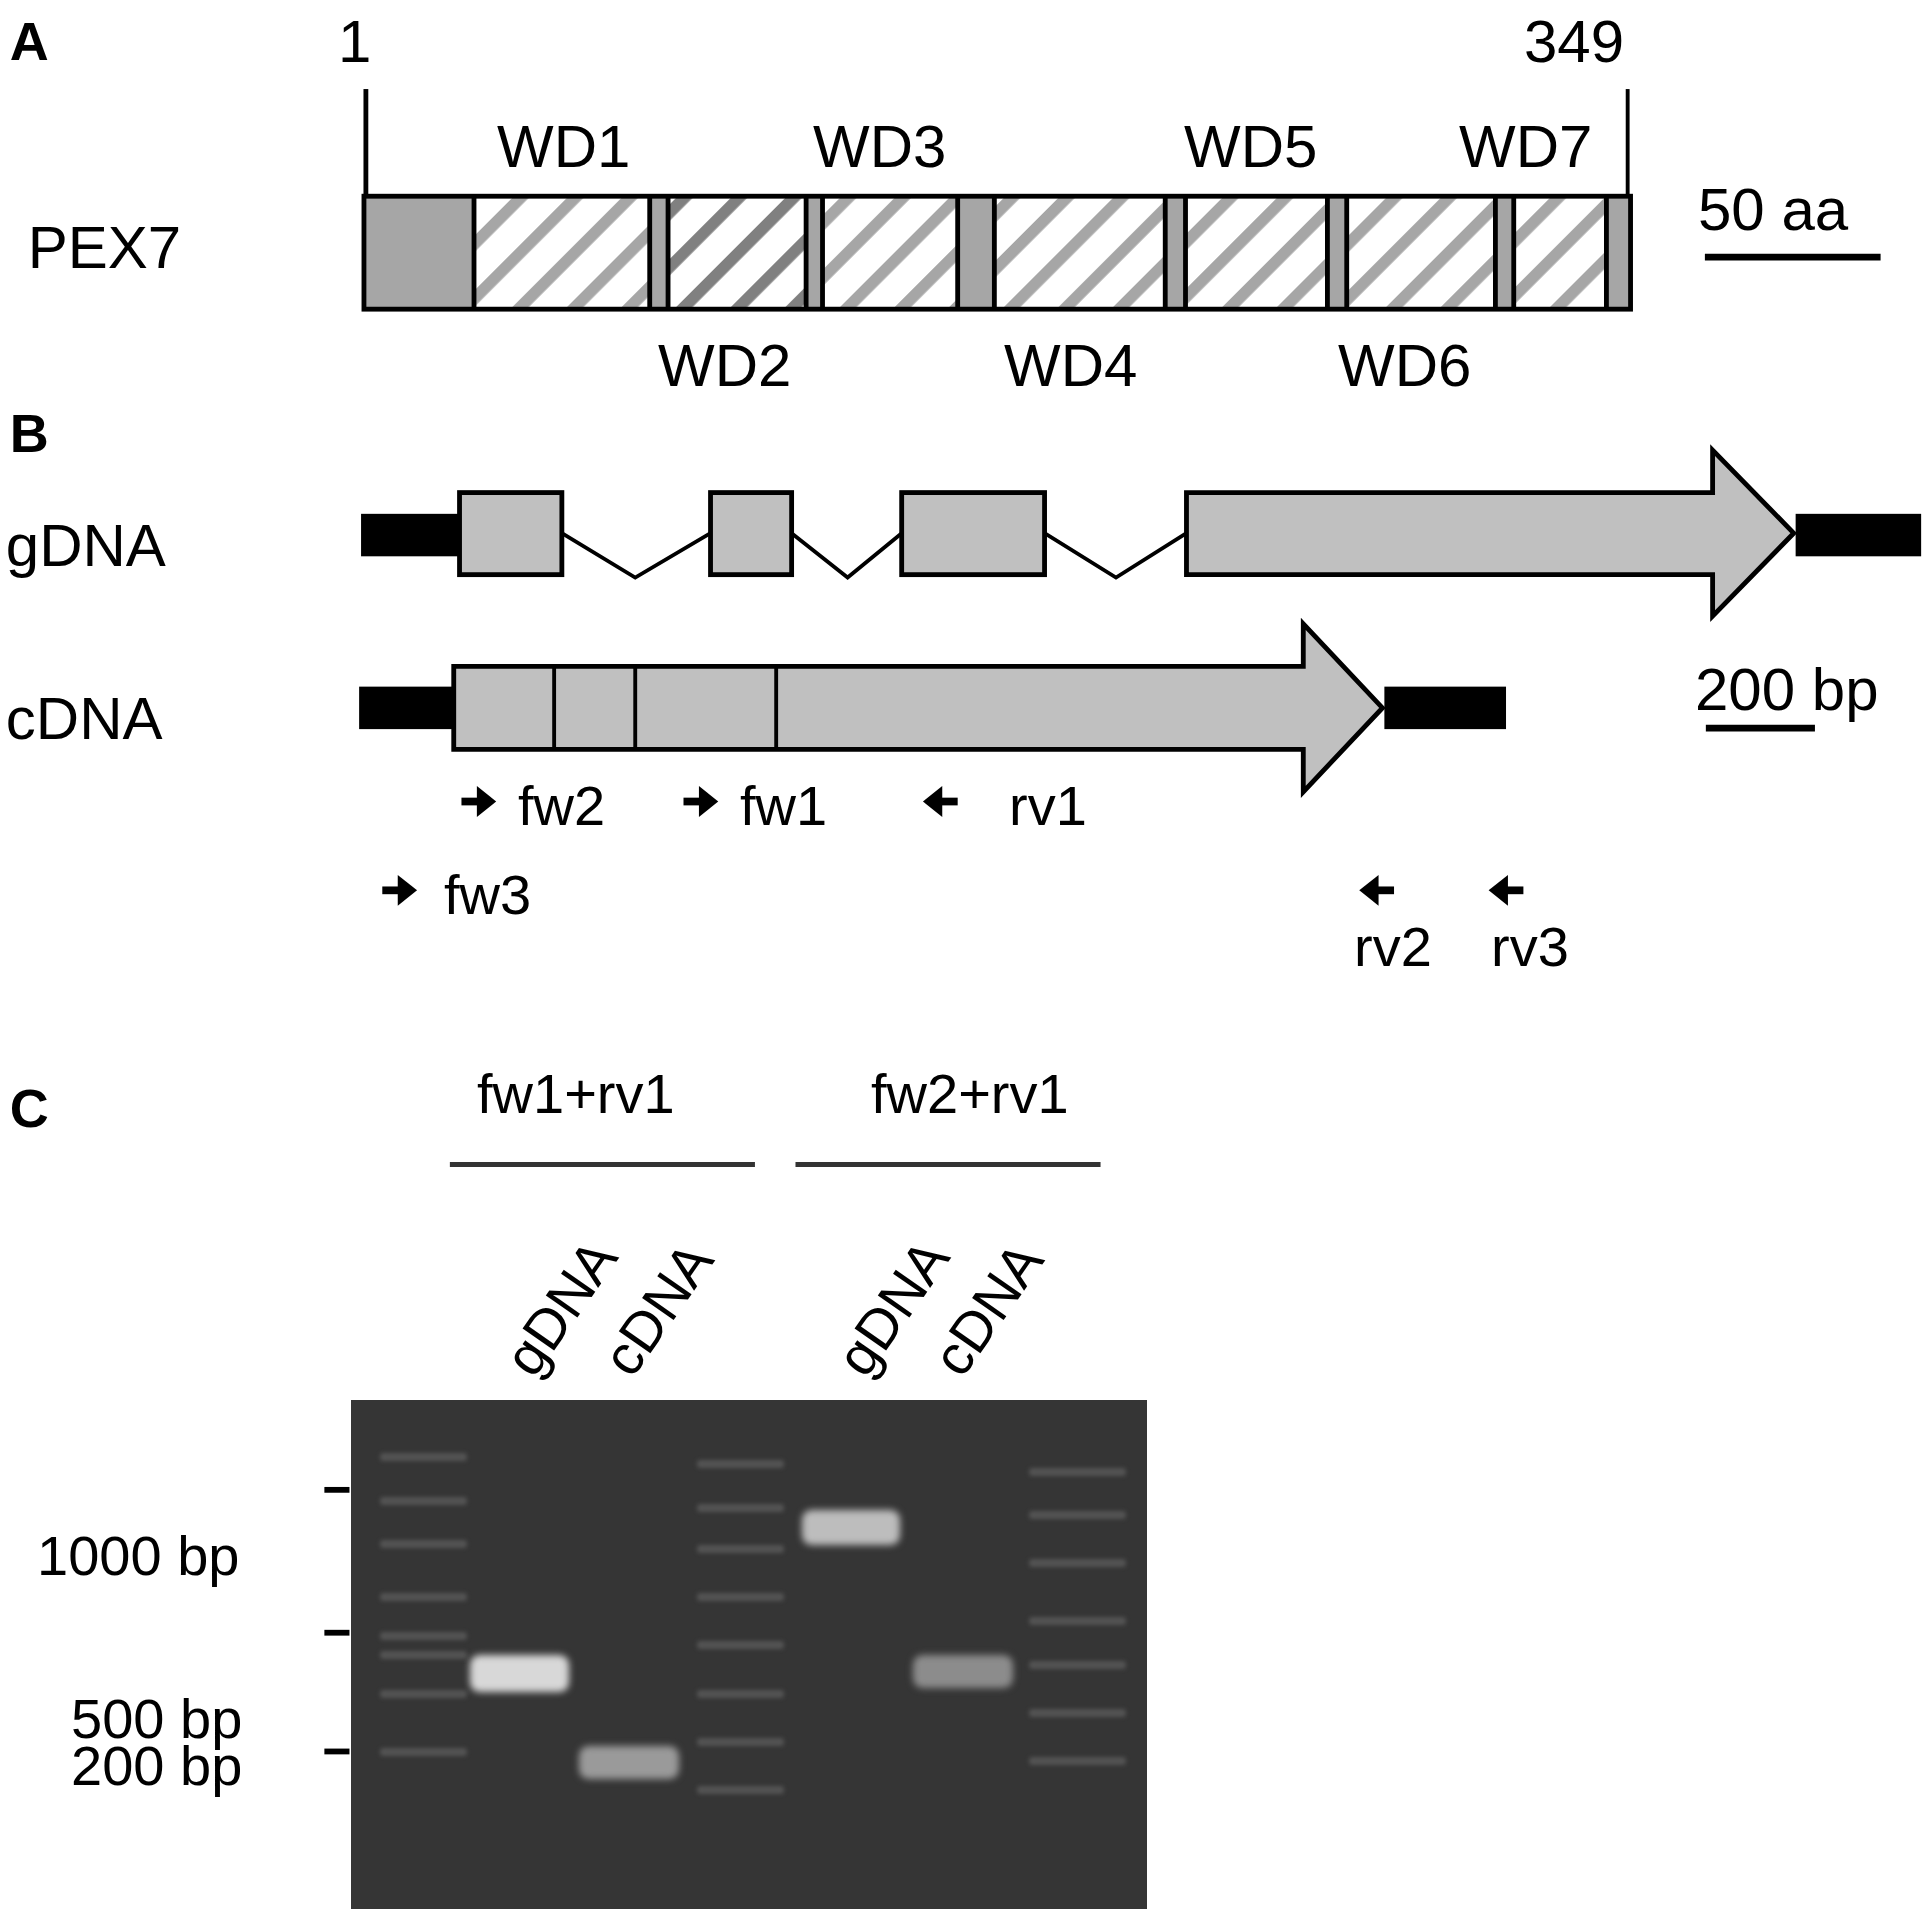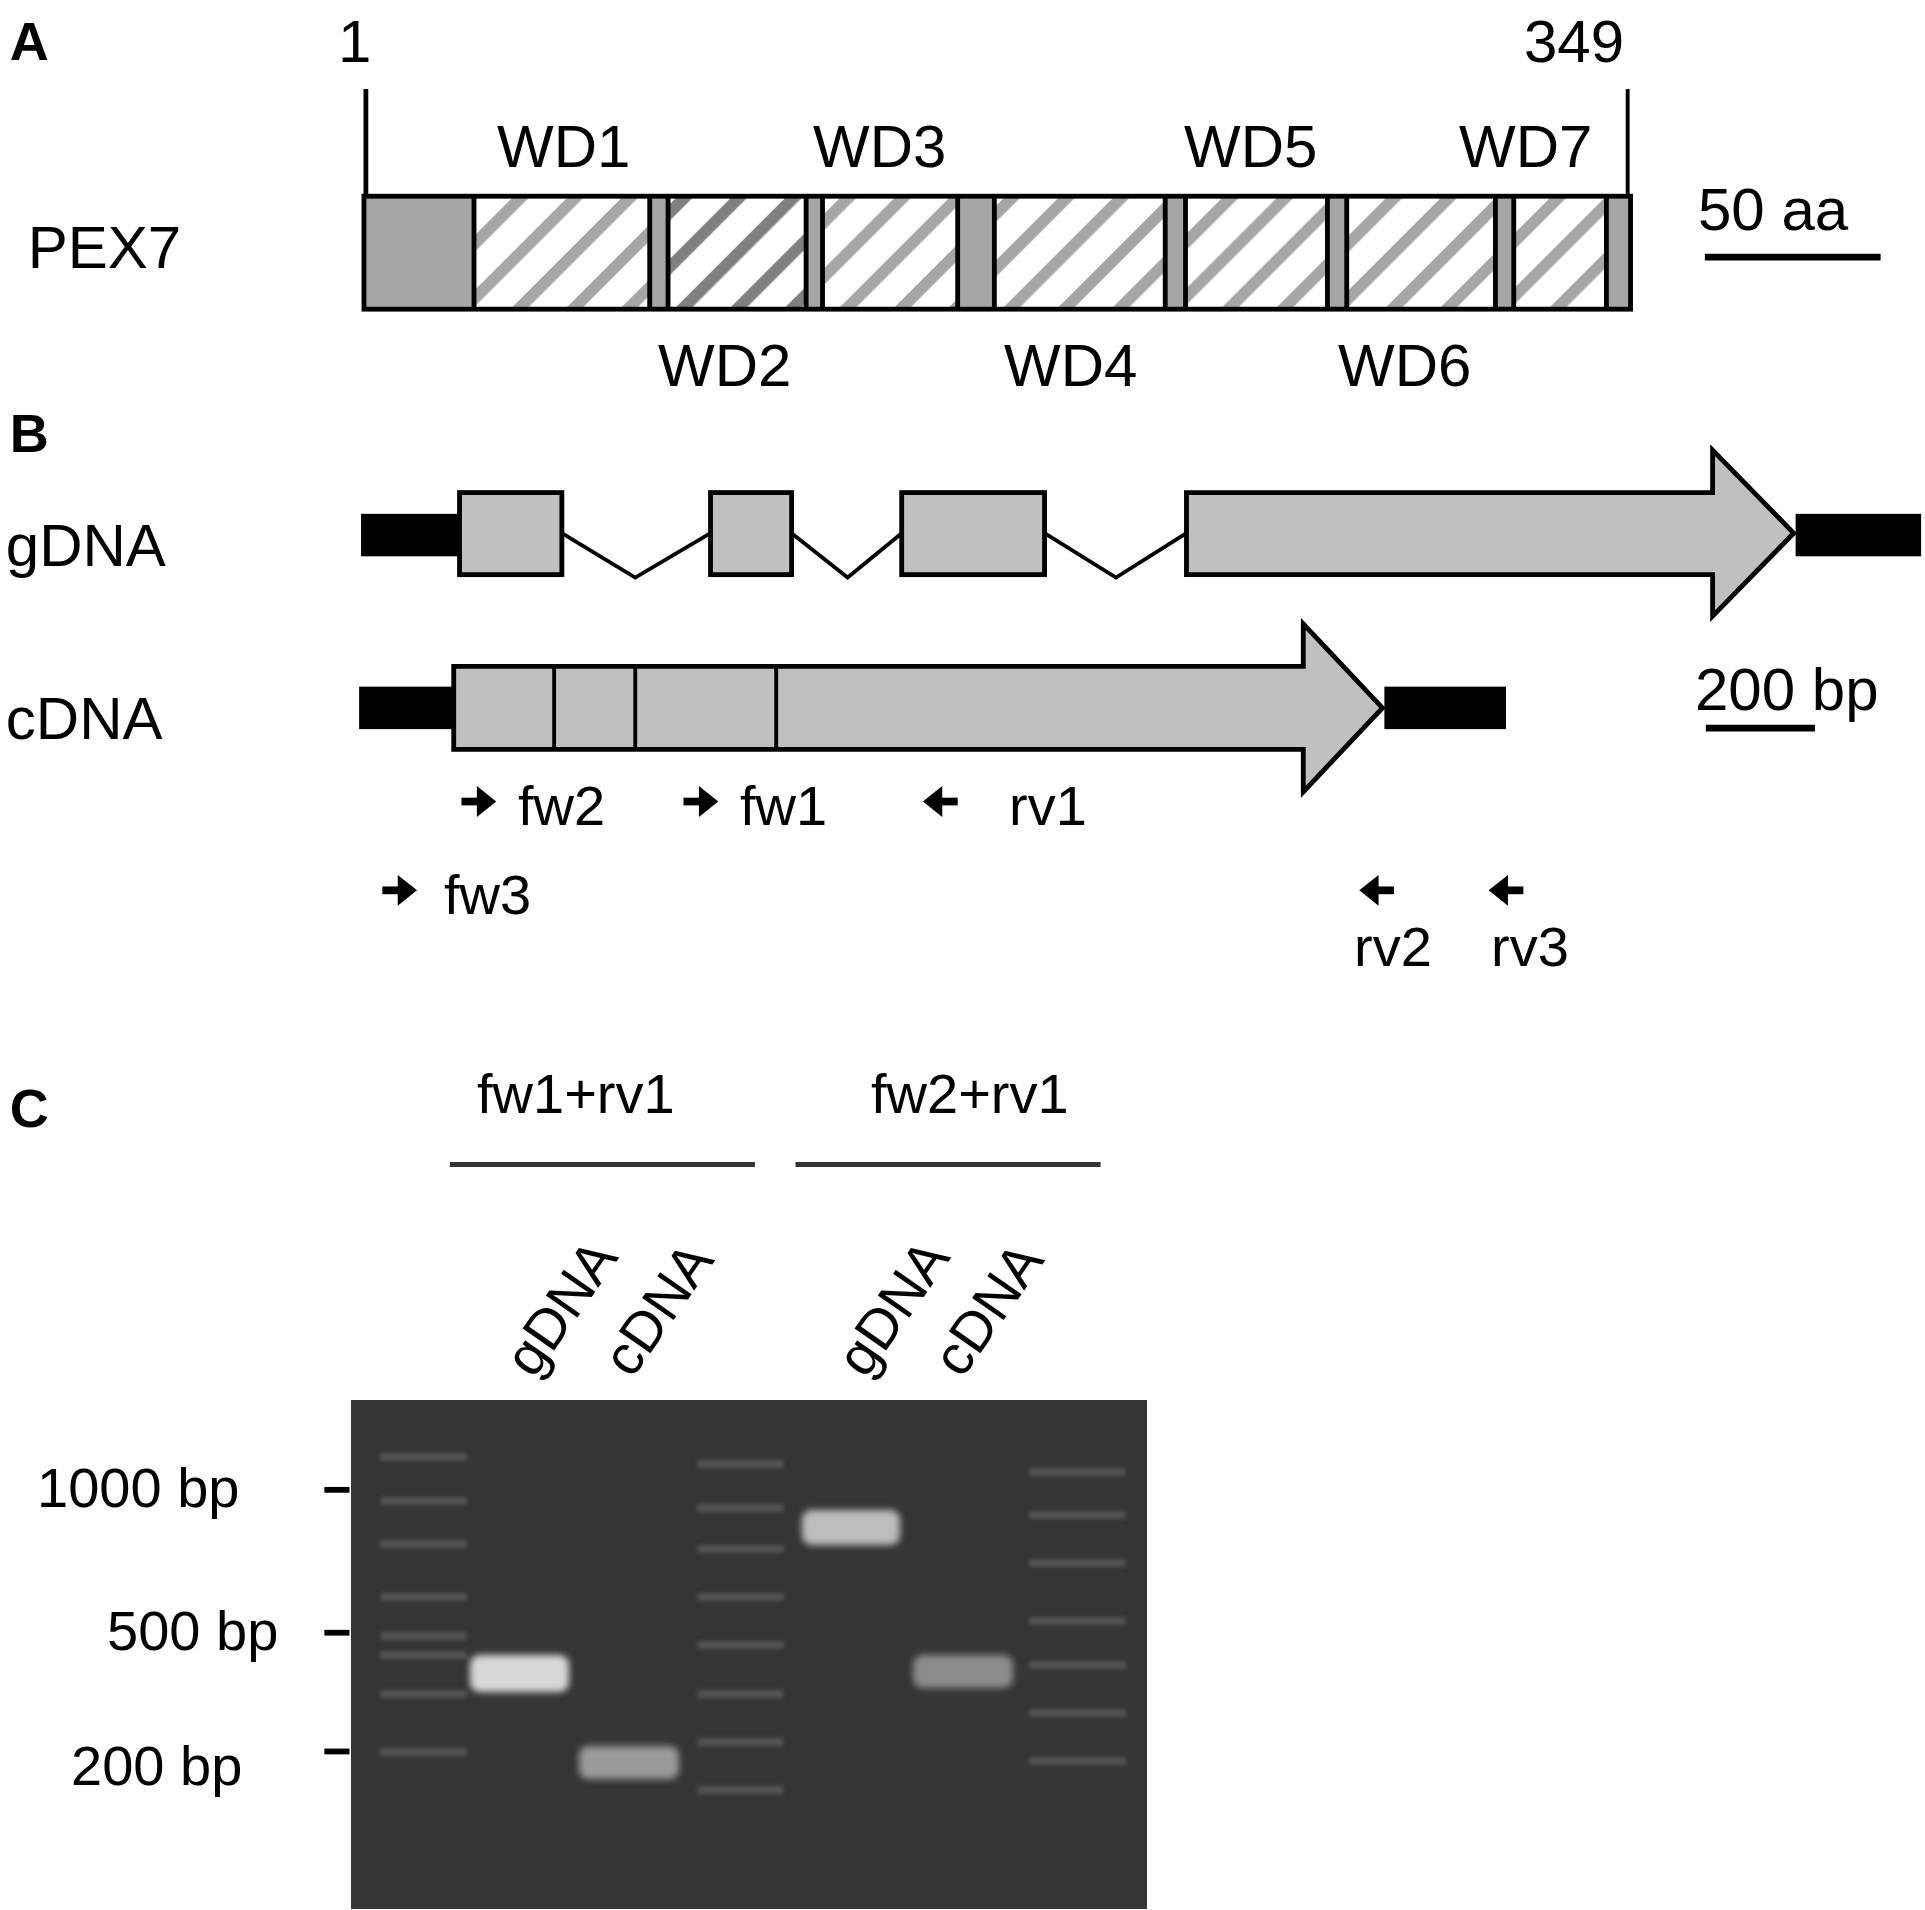--- a/index.html
+++ b/index.html
@@ -158,22 +158,22 @@
 
 <div class="abs panel-letter" style="left:9.7px; top:1081px;">C</div>
 <div class="abs lbl-sm" style="left:477px; top:1066px;">fw1+rv1</div>
 <div class="abs lbl-sm" style="left:823px; top:1066px;margin-left:48px;">fw2+rv1</div>
 
 <div class="abs lbl-sm rot" style="left:541px; top:1329px;">gDNA</div>
 <div class="abs lbl-sm rot" style="left:639px; top:1329px;">cDNA</div>
 <div class="abs lbl-sm rot" style="left:873px; top:1329px;">gDNA</div>
 <div class="abs lbl-sm rot" style="left:969px; top:1329px;">cDNA</div>
 
-<div class="abs lbl-sm" style="left:37px; top:1460px;text-align:right;">1000 bp</div>
-<div class="abs lbl-sm" style="left:71px; top:1603px;margin-left:36px;">500 bp</div>
+<div class="abs lbl-sm" style="left:37px; top:1528px;text-align:right;">1000 bp</div>
+<div class="abs lbl-sm" style="left:71px; top:1691px;">500 bp</div>
 <div class="abs lbl-sm" style="left:71px; top:1722px;margin-top:16px;">200 bp</div>
 
 <div class="gel">
 
   <div class="ladder" style="left:29px; top:53px; width:87px;"></div>
   <div class="ladder" style="left:29px; top:97px; width:87px;"></div>
   <div class="ladder" style="left:29px; top:140px; width:87px;"></div>
   <div class="ladder" style="left:29px; top:193px; width:87px;"></div>
   <div class="ladder" style="left:29px; top:251px; width:87px;"></div>
   <div class="ladder" style="left:29px; top:232px; width:87px;"></div>

